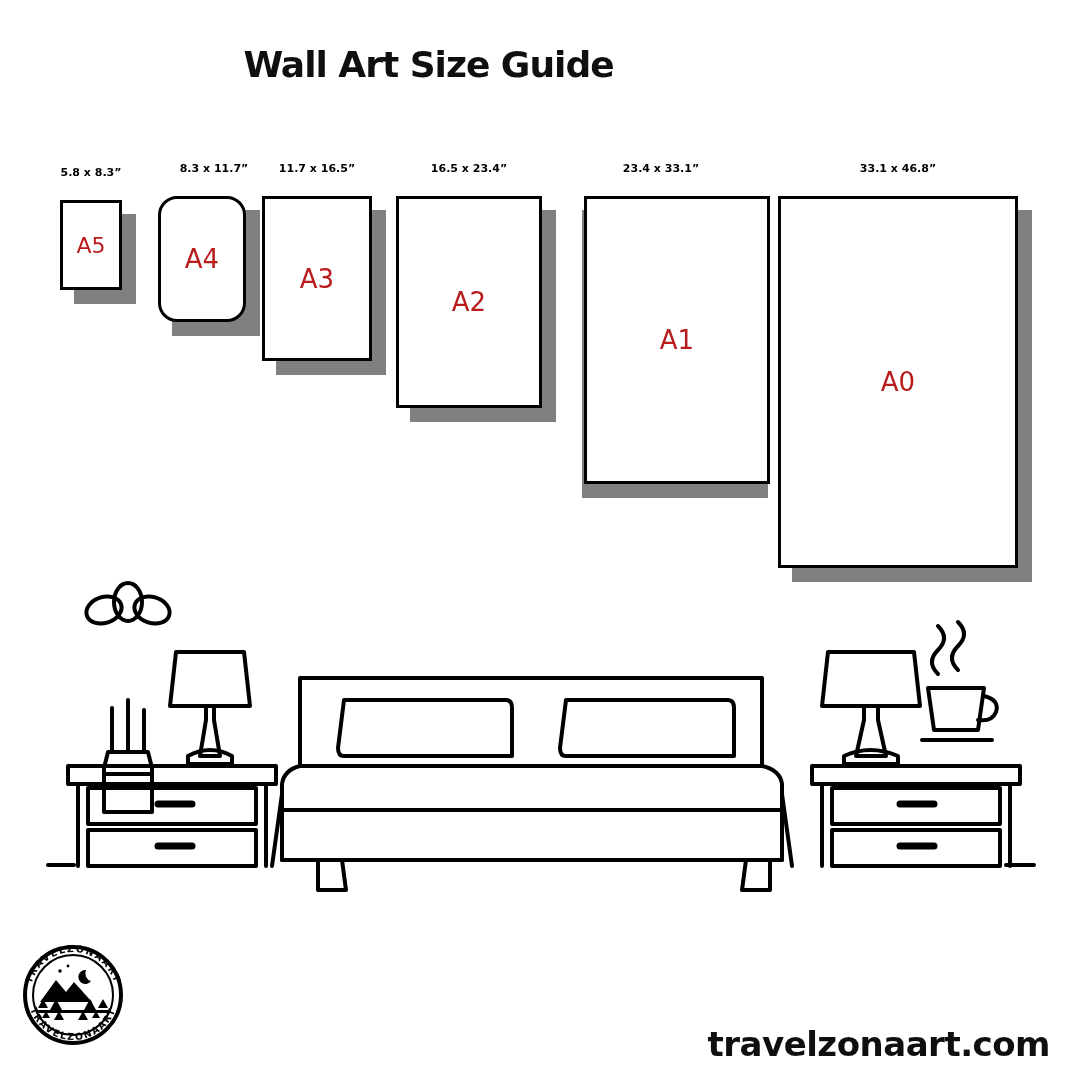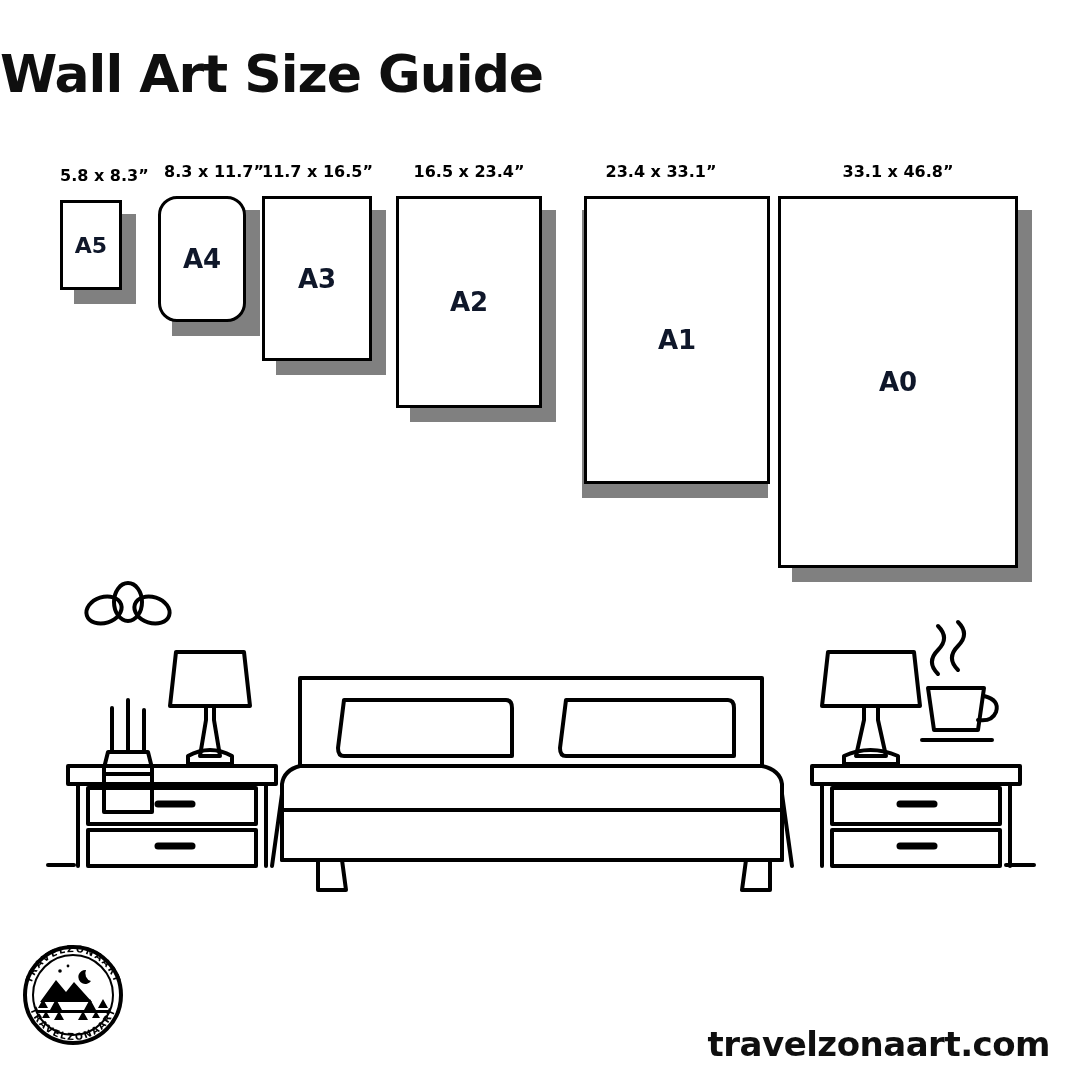--- a/index.html
+++ b/index.html
@@ -15,65 +15,65 @@
     font-family: "DejaVu Sans", "Liberation Sans", sans-serif;
     color: #000000;
   }
 
   
   #page-title {
     position: absolute;
     top: 44px;
     left: 0;
     width: 857px;
-    text-align: left;
-    font-size: 52px;
+    text-align: center;
+    font-size: 36px;
     font-weight: 700;
     letter-spacing: -1px;
     color: #0f0f0f;
   }
 
   
   #frames-area {
     position: absolute;
     left: 0;
     top: 0;
     width: 1080px;
     height: 600px;
   }
   .frame-group {
     position: absolute;
   }
   .frame-caption {
     position: absolute;
     width: 100%;
     text-align: center;
-    font-size: 16px;
+    font-size: 11px;
     font-weight: 700;
     color: #000;
     white-space: nowrap;
     left: 0;
   }
   .frame-shadow {
     position: absolute;
     background: #808080;
   }
   .frame-box {
     position: absolute;
     background: #ffffff;
     border: 3px solid #000000;
     box-sizing: border-box;
     display: flex;
     align-items: center;
     justify-content: center;
   }
   .frame-label {
     font-size: 26px;
-    font-weight: 700;
-    color: #0f172a;
+    font-weight: 400;
+    color: #b91c1c;
   }
 
   
   #furniture-scene {
     position: absolute;
     left: 0;
     top: 560px;
     width: 1080px;
     height: 360px;
   }

